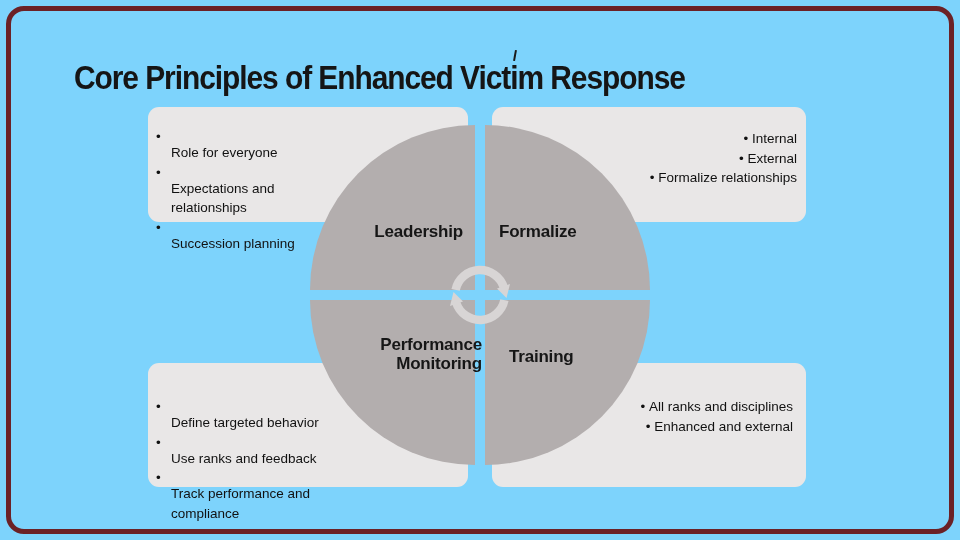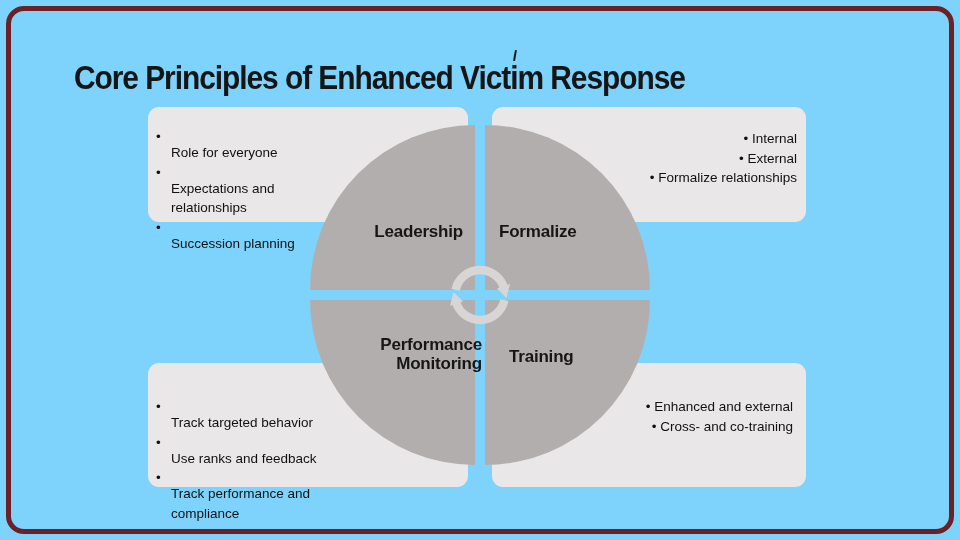--- a/index.html
+++ b/index.html
@@ -106,30 +106,30 @@
 
   <div class="blist right-al right-tr">
     <div class="rrow"><span>•</span>&nbsp;<span>Internal</span></div>
     <div class="rrow"><span>•</span>&nbsp;<span>External</span></div>
     <div class="rrow"><span>•</span>&nbsp;<span>Formalize relationships</span></div>
   </div>
 
   <div class="blist left-bl">
     <div class="row">
       <span class="b">•</span>
-      <span class="t">Track targeted behavior</span>
+      <span class="t">Define targeted behavior</span>
     </div>
     <div class="row">
       <span class="b">•</span>
       <span class="t">Use ranks and feedback</span>
     </div>
     <div class="row">
       <span class="b">•</span>
       <span class="t">Track performance and compliance</span>
     </div>
   </div>
 
   <div class="blist right-al right-br">
+    <div class="rrow"><span>•</span>&nbsp;<span>All ranks and disciplines</span></div>
     <div class="rrow"><span>•</span>&nbsp;<span>Enhanced and external</span></div>
-    <div class="rrow"><span>•</span>&nbsp;<span>Cross- and co-training</span></div>
   </div>
 
 </div>
 
 </body></html>

